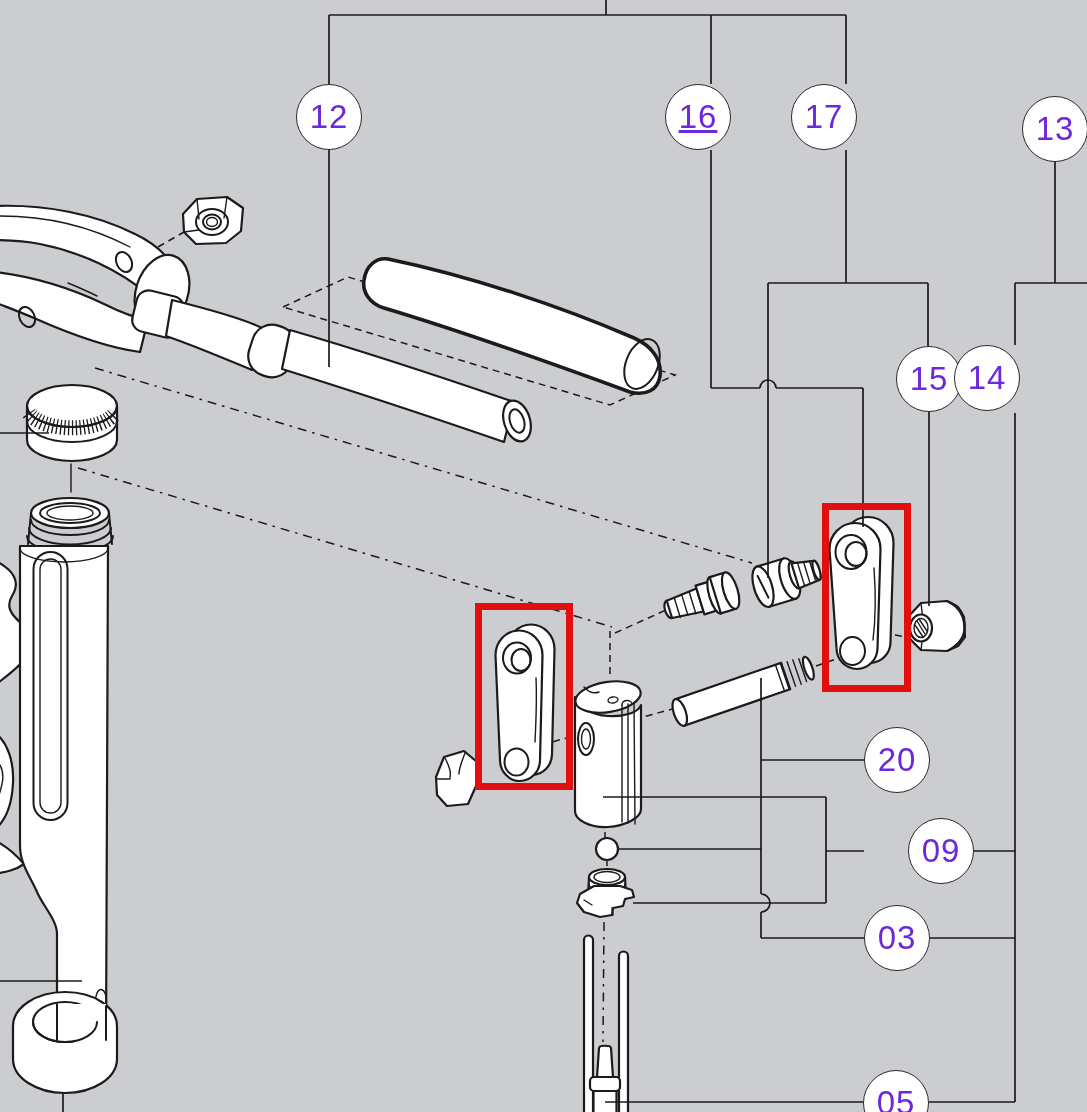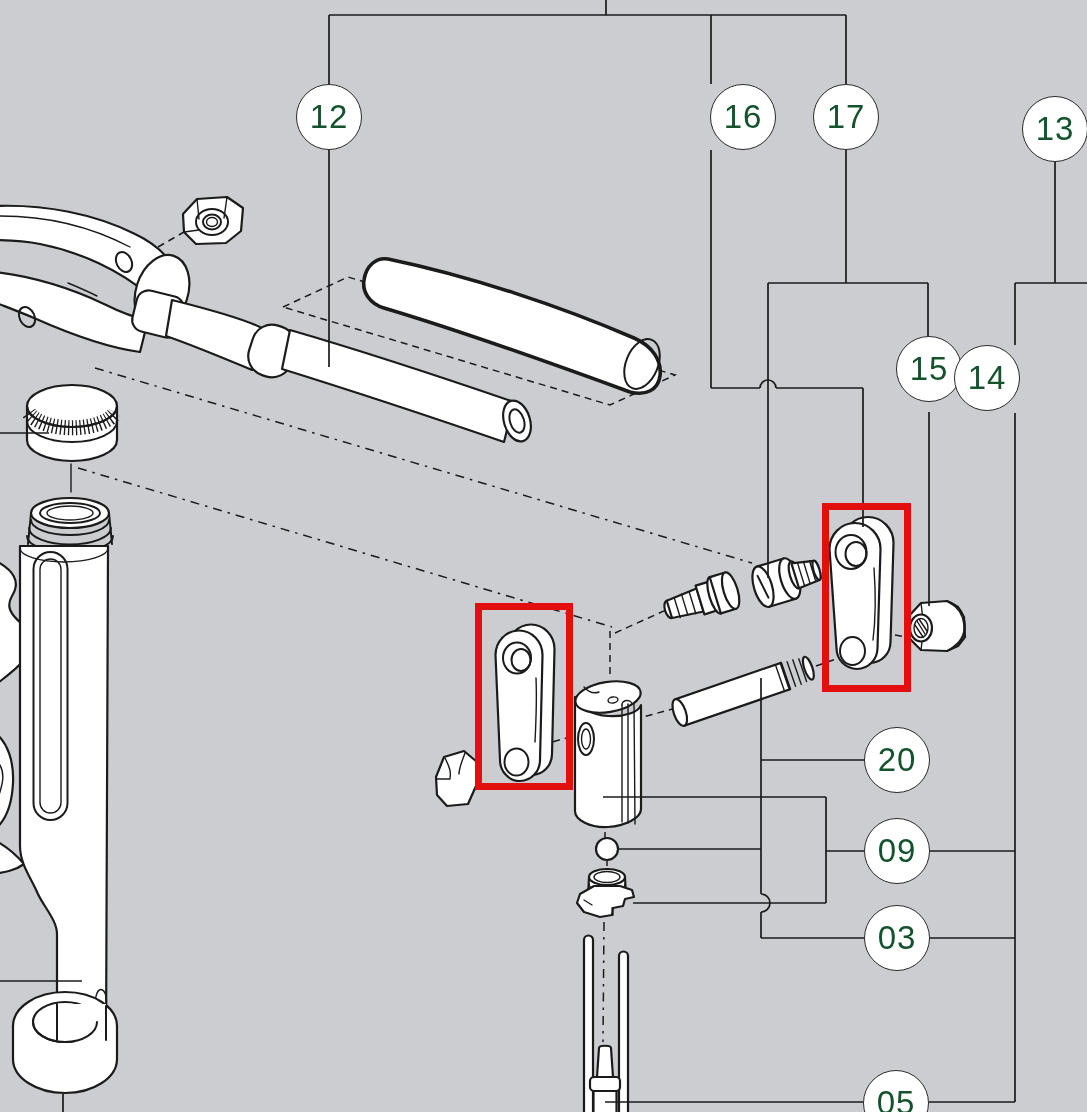--- a/index.html
+++ b/index.html
@@ -10,21 +10,21 @@
   .pt{fill:#ffffff;stroke:#1b1b1c;stroke-width:3.6;stroke-linejoin:round;stroke-linecap:round;}
   .s{fill:none;stroke:#1b1b1c;stroke-width:2;stroke-linecap:round;}
   .s1{fill:none;stroke:#1b1b1c;stroke-width:1.4;stroke-linecap:round;}
   .ld{fill:none;stroke:#1b1b1c;stroke-width:1.7;}
   .dash{fill:none;stroke:#1b1b1c;stroke-width:1.5;stroke-dasharray:9 6 2.5 6;}
   .dash2{fill:none;stroke:#1b1b1c;stroke-width:1.5;stroke-dasharray:7 5;}
   .knurl{fill:none;stroke:#1b1b1c;stroke-width:15;stroke-dasharray:1.3 2.6;}
   
   .callout{position:absolute;width:66px;height:66px;border-radius:50%;background:#fff;
     border:1.8px solid #2a2a2b;box-sizing:border-box;display:flex;align-items:center;
-    justify-content:center;font-size:33px;color:#14532d;letter-spacing:1px;cursor:pointer;}
+    justify-content:center;font-size:33px;color:#6d28d9;letter-spacing:1px;cursor:pointer;}
   
   .hlbox{position:absolute;border:7px solid #e30f0f;box-sizing:border-box;background:transparent;}
 </style>
 </head>
 <body>
 
 <div id="stage">
 
 <svg width="1087" height="1112" viewBox="0 0 1087 1112">
 
@@ -226,26 +226,26 @@
     <path d="M930,851 L1015,851"></path>
     <path d="M761,938 L864,938 M930,938 L1015,938"></path>
     <path d="M605,1102 L863,1102 M929,1102 L1015,1102"></path>
     <path d="M0,433 L49,433"></path>
     <path d="M0,981 L82,981"></path>
     <path d="M63,1094 L63,1112"></path>
   </g>
 </svg>
 
   <div class="callout" style="left: 296px; top: 84px;">12</div>
-  <div class="callout" style="left: 710px; top: 84px;">16</div>
-  <div class="callout" style="left: 813px; top: 84px;">17</div>
+  <div class="callout" style="left: 665px; top: 84px; text-decoration: underline;">16</div>
+  <div class="callout" style="left: 791px; top: 84px;">17</div>
   <div class="callout" style="left: 1022px; top: 96px;">13</div>
-  <div class="callout" style="left: 896px; top: 336px; text-align: right;">15</div>
+  <div class="callout" style="left: 896px; top: 346px; text-align: right;">15</div>
   <div class="callout" style="left: 954px; top: 345px;">14</div>
   <div class="callout" style="left: 864px; top: 727px;">20</div>
-  <div class="callout" style="left: 864px; top: 818px;">09</div>
+  <div class="callout" style="left: 908px; top: 818px;">09</div>
   <div class="callout" style="left: 864px; top: 905px; text-align: right;">03</div>
   <div class="callout" style="left: 863px; top: 1070px;">05</div>
 
   <div class="hlbox" style="left: 475px; top: 603px; width: 98px; height: 187px; border-color: rgb(227, 15, 15);"></div>
   <div class="hlbox" style="left: 822px; top: 503px; width: 89px; height: 189px; border-color: rgb(227, 15, 15);"></div>
 
 </div>
 
 </body></html>

